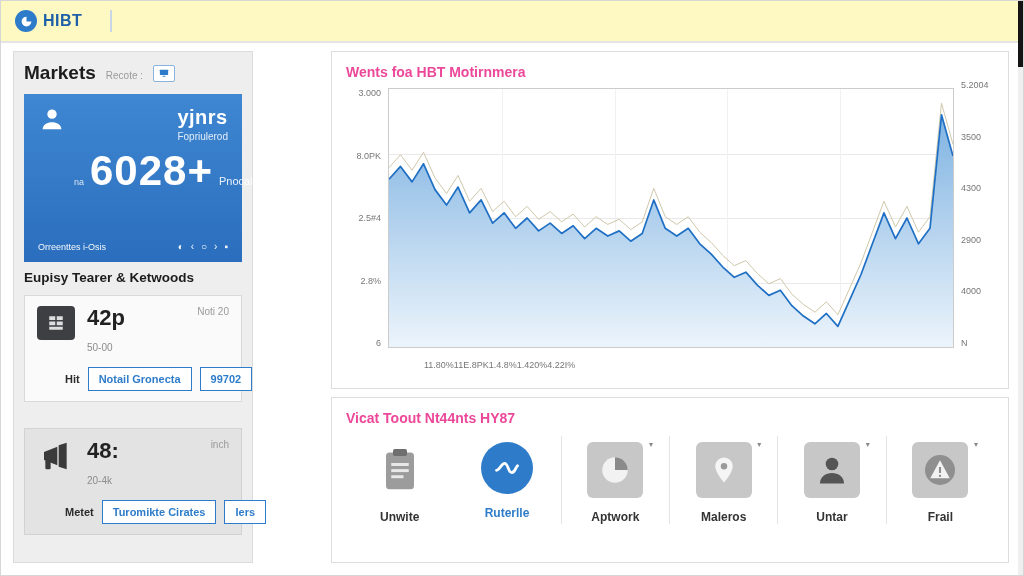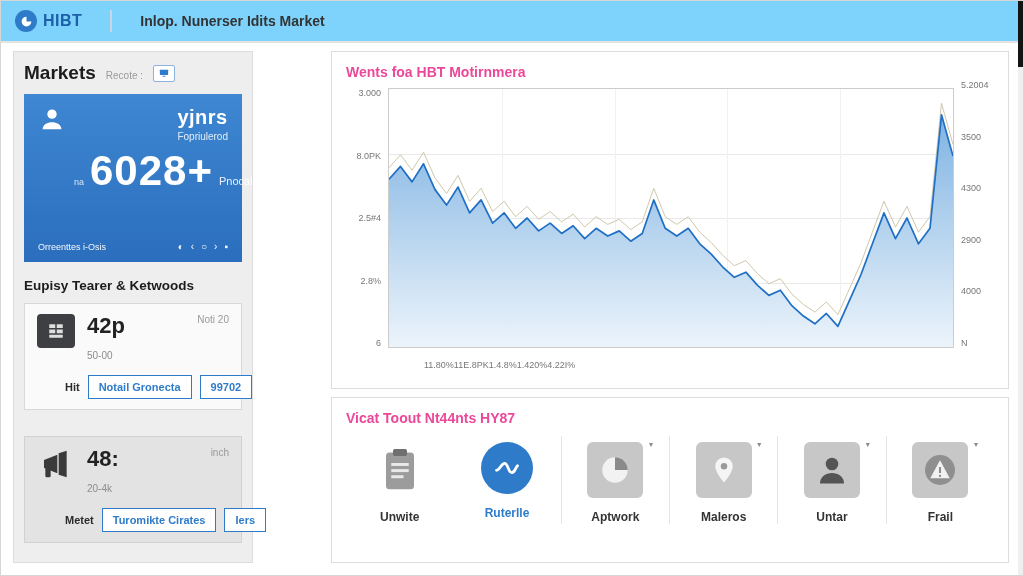--- a/index.html
+++ b/index.html
@@ -3,21 +3,21 @@
 <meta charset="utf-8">
 <style>
   * { margin:0; padding:0; box-sizing:border-box; }
   html,body { width:1024px; height:576px; }
   body {
     font-family:"Liberation Sans", sans-serif;
     background:#ffffff; color:#222; position:relative; overflow:hidden;
     border:1px solid #d6d6d6;
   }
   
-  .header { position:absolute; top:0; left:0; right:0; height:42px; background:#7dd3fc;
+  .header { position:absolute; top:0; left:0; right:0; height:42px; background:#fef9c3;
     border-bottom:2px solid #e4e4e4; display:flex; align-items:center; padding:0 14px; gap:22px; }
   .logo { display:flex; align-items:center; gap:6px; cursor:pointer; }
   .logo-circle { width:22px; height:22px; border-radius:50%; background:#2e7cc9;
     display:flex; align-items:center; justify-content:center; }
   .logo-text { font-size:16px; font-weight:bold; color:#1d5fa8; letter-spacing:.5px; }
   .header-divider { width:2px; height:22px; background:#c9d6e4; margin:0 6px; }
   .header-title { font-size:14px; font-weight:bold; color:#333; }
   
   .scroll-track { position:absolute; right:0; top:0; bottom:0; width:5px; background:#efefef; }
   .scroll-thumb { position:absolute; right:0; top:0; width:5px; height:66px; background:#141414; }
@@ -35,21 +35,21 @@
   .stat-name { font-size:20px; font-weight:bold; letter-spacing:.5px; }
   .stat-sub { font-size:10px; opacity:.85; margin-top:2px; }
   .stat-value-row { display:flex; align-items:baseline; gap:6px; margin-top:8px; padding-left:36px; }
   .stat-prefix { font-size:9px; opacity:.8; }
   .stat-value { font-size:42px; font-weight:bold; letter-spacing:1px; line-height:1; }
   .stat-suffix { font-size:11px; opacity:.9; }
   .stat-footer { position:absolute; bottom:10px; left:14px; right:14px;
     display:flex; justify-content:space-between; align-items:center; font-size:9px; opacity:.95; }
   .carousel { display:flex; gap:7px; font-size:10px; }
   .carousel span { cursor:pointer; }
-  .section-title { margin-top:16px; font-size:13.5px; font-weight:bold; color:#1c1c1c; }
+  .section-title { margin-top:8px; font-size:13.5px; font-weight:bold; color:#1c1c1c; }
   .info-card { margin-top:10px; background:#fafafa; border:1px solid #d9d9d9; padding:10px 12px; }
   .info-card.gray { background:#e3e3e4; border-color:#d2d2d2; margin-top:26px; }
   .card-top { display:flex; gap:12px; align-items:flex-start; }
   .card-icon { width:38px; height:34px; background:#3d3f43; border-radius:4px;
     display:flex; align-items:center; justify-content:center; flex:none; }
   .card-icon.bare { background:transparent; }
   .card-value { font-size:22px; font-weight:bold; line-height:1.05; }
   .card-sub { font-size:10px; color:#8c8c8c; margin-top:13px; }
   .card-note { margin-left:auto; font-size:10px; color:#9a9a9a; }
   .card-bottom { display:flex; align-items:center; gap:8px; margin-top:14px;margin-left:28px; }
@@ -95,21 +95,20 @@
 <div class="header">
   <div class="logo">
     <span class="logo-circle">
       <svg width="13" height="13" viewBox="0 0 24 24">
           <path d="M12 3a9 9 0 1 0 9 9h-9z" fill="#ffffff"></path>
         </svg>
     </span>
     <span class="logo-text">HIBT</span>
   </div>
   <span class="header-divider"></span>
-  <span class="header-title">Inlop. Nunerser Idits Market</span>
 </div>
 
 <div class="scroll-track">
   <div class="scroll-thumb"></div>
 </div>
 
 <div class="sidebar">
 
   <div class="markets-row">
     <span class="markets-title">Markets</span>

